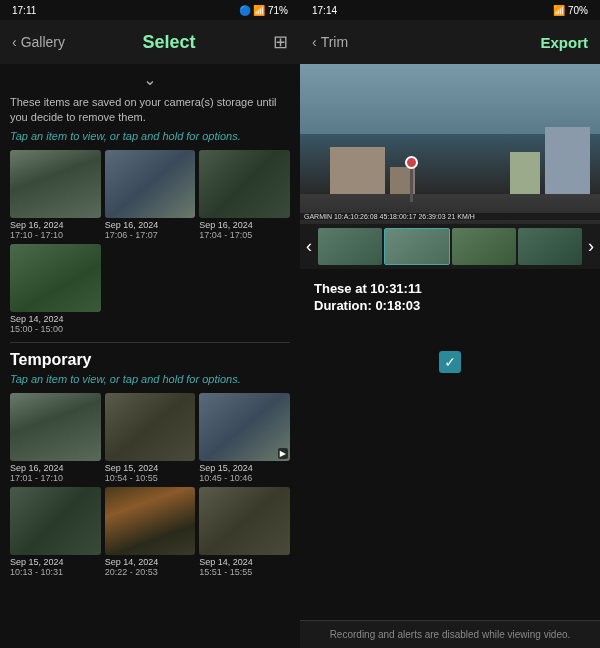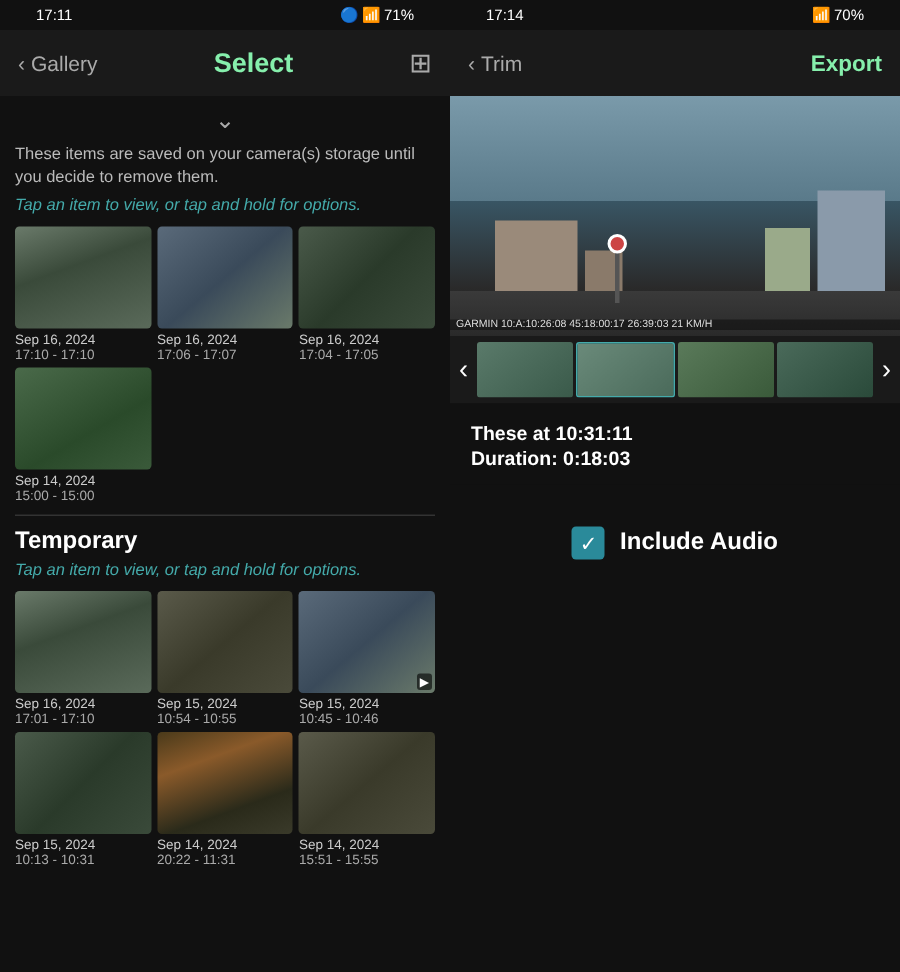--- a/index.html
+++ b/index.html
@@ -21,21 +21,21 @@
       flex-direction: column;
       overflow: hidden;
     }
 
     .status-bar {
       height: 20px;
       background: #111;
       display: flex;
       align-items: center;
       justify-content: space-between;
-      padding: 0 24px;
+      padding: 0 12px;
       font-size: 10px;
       color: #fff;
     }
     .status-right { display: flex; align-items: center; gap: 2px; }
 
     .nav-bar {
       height: 44px;
       background: #1a1a1a;
       display: flex;
       align-items: center;
@@ -386,21 +386,21 @@
           <div class="thumb-time">10:45 - 10:46</div>
         </div>
         <div class="thumb-item">
           <div class="thumb-img t-grey"></div>
           <div class="thumb-date">Sep 15, 2024</div>
           <div class="thumb-time">10:13 - 10:31</div>
         </div>
         <div class="thumb-item">
           <div class="thumb-img t-orange"></div>
           <div class="thumb-date">Sep 14, 2024</div>
-          <div class="thumb-time">20:22 - 11:31</div>
+          <div class="thumb-time">20:22 - 20:53</div>
         </div>
         <div class="thumb-item">
           <div class="thumb-img t-mixed"></div>
           <div class="thumb-date">Sep 14, 2024</div>
           <div class="thumb-time">15:51 - 15:55</div>
         </div>
       </div>
     </div>
   </div>
 </div>
@@ -452,18 +452,20 @@
 
   <div class="trim-info">
     <div class="trim-line">These at 10:31:11</div>
     <div class="trim-line">Duration: 0:18:03</div>
   </div>
 
   <div class="audio-row">
     <div class="checkbox-icon">
       <span>✓</span>
     </div>
-    <span class="audio-label">Include Audio</span>
   </div>
 
   <div class="spacer"></div>
 
+  <div class="bottom-notice">
+    <span>Recording and alerts are disabled while viewing video.</span>
+  </div>
 </div>
 
 </body></html>

